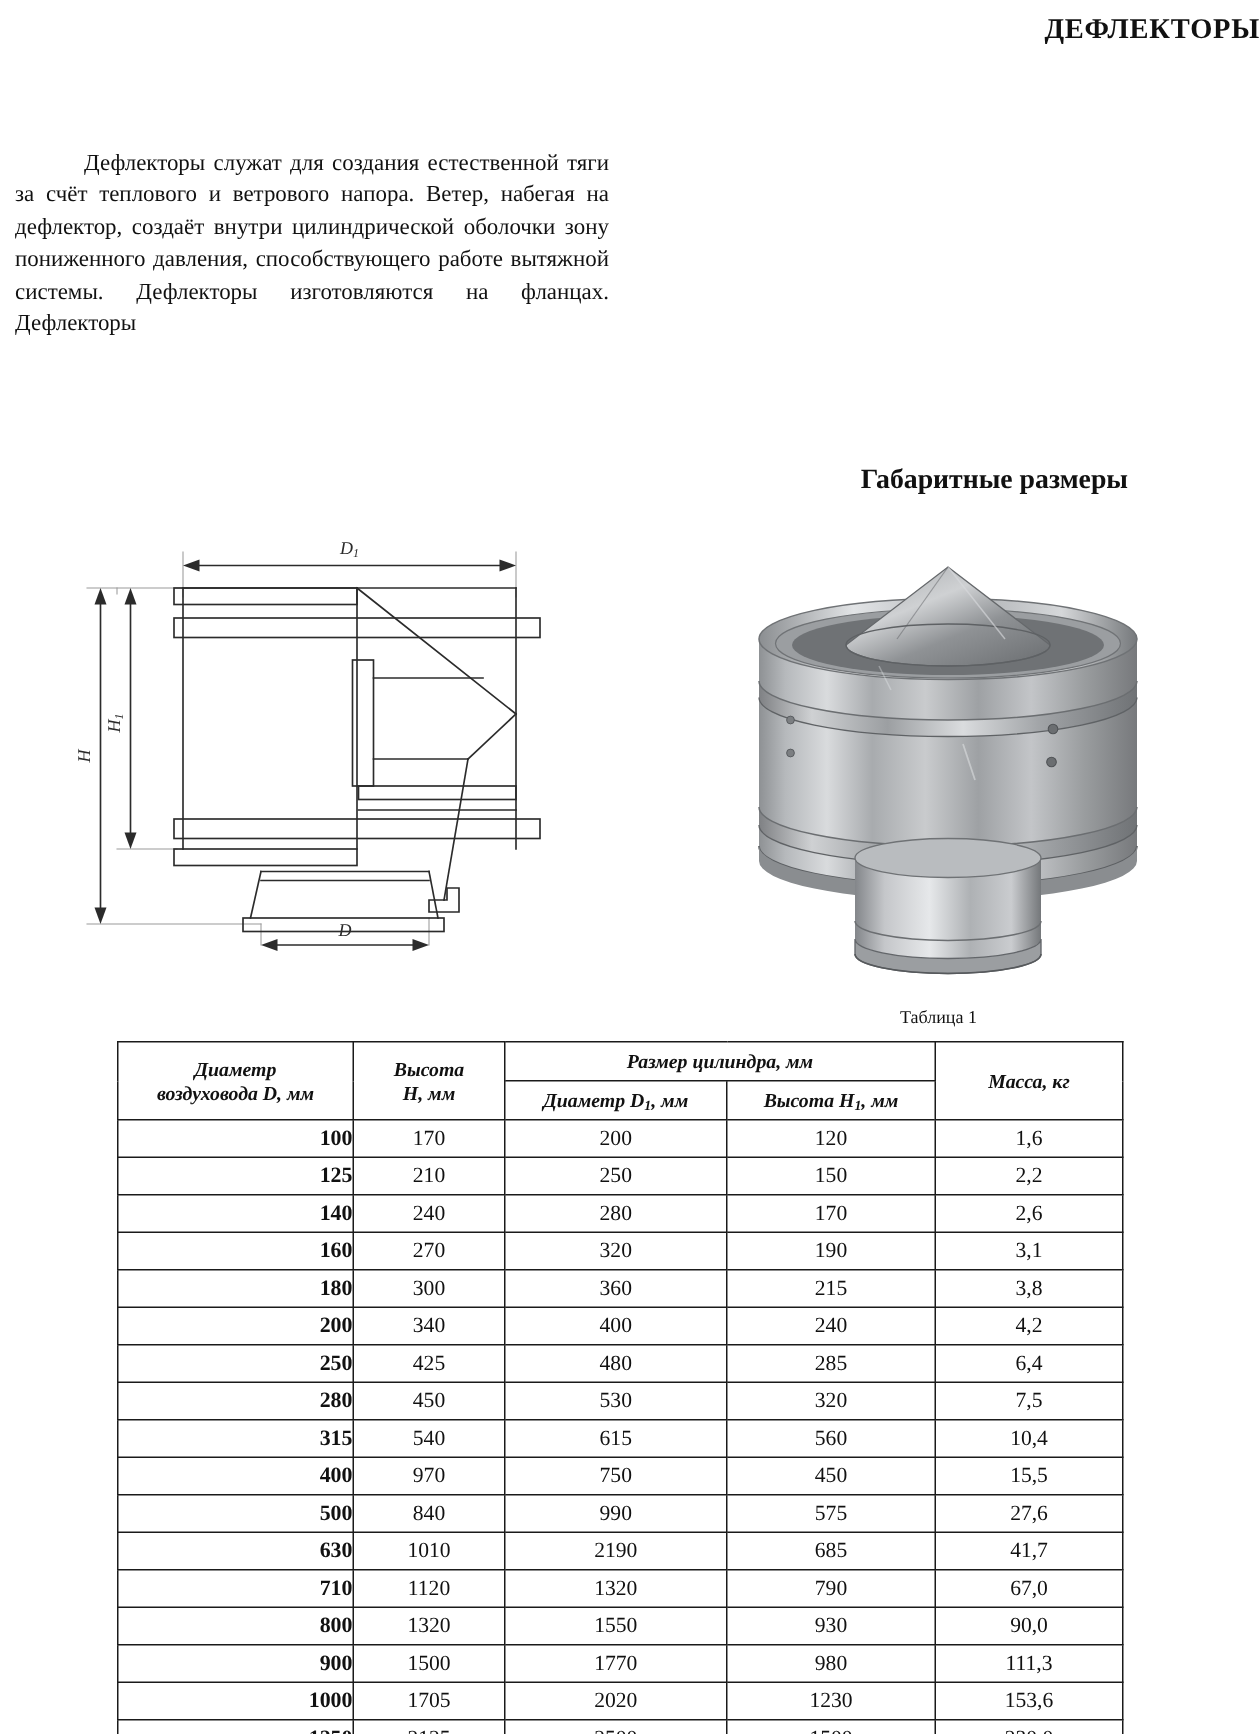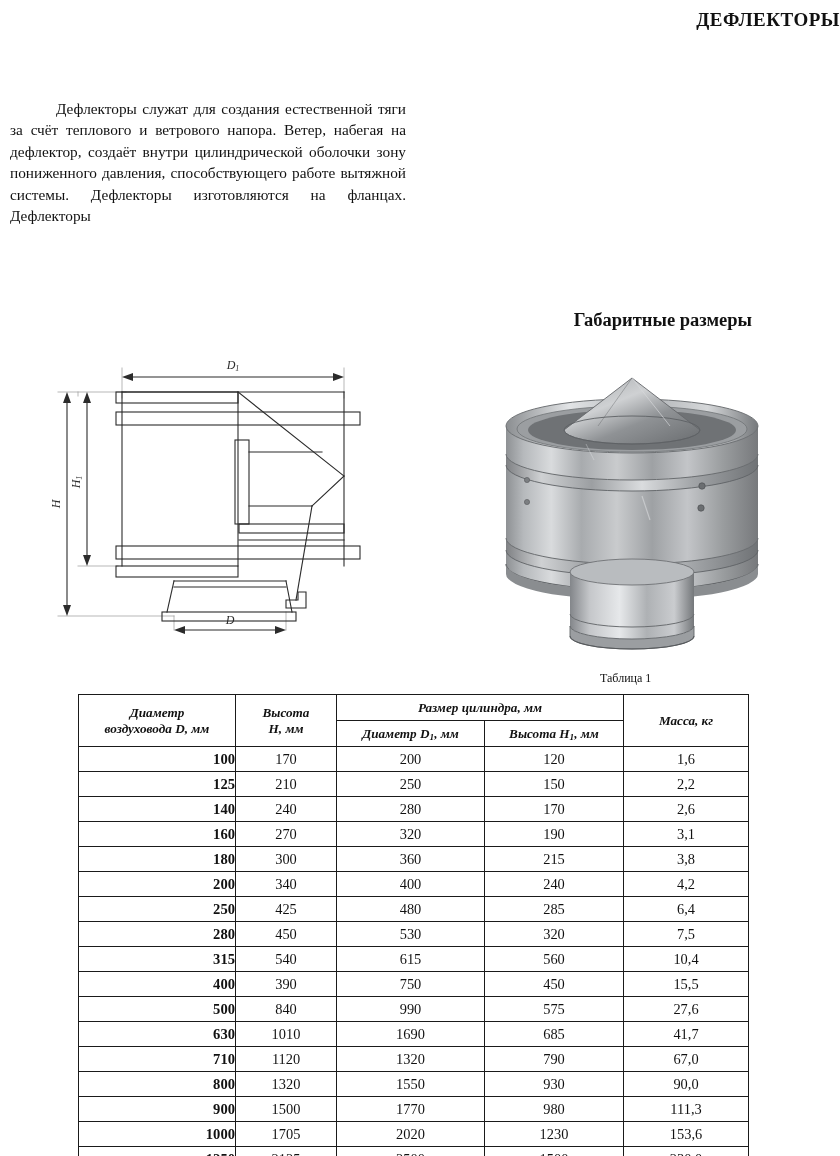--- a/index.html
+++ b/index.html
@@ -424,36 +424,36 @@
       </tr>
       <tr>
         <td class="dcol">315</td>
         <td>540</td>
         <td>615</td>
         <td>560</td>
         <td>10,4</td>
       </tr>
       <tr>
         <td class="dcol">400</td>
-        <td>390</td>
+        <td>970</td>
         <td>750</td>
         <td>450</td>
         <td>15,5</td>
       </tr>
       <tr>
         <td class="dcol">500</td>
         <td>840</td>
         <td>990</td>
         <td>575</td>
         <td>27,6</td>
       </tr>
       <tr>
         <td class="dcol">630</td>
         <td>1010</td>
-        <td>1690</td>
+        <td>2190</td>
         <td>685</td>
         <td>41,7</td>
       </tr>
       <tr>
         <td class="dcol">710</td>
         <td>1120</td>
         <td>1320</td>
         <td>790</td>
         <td>67,0</td>
       </tr>

